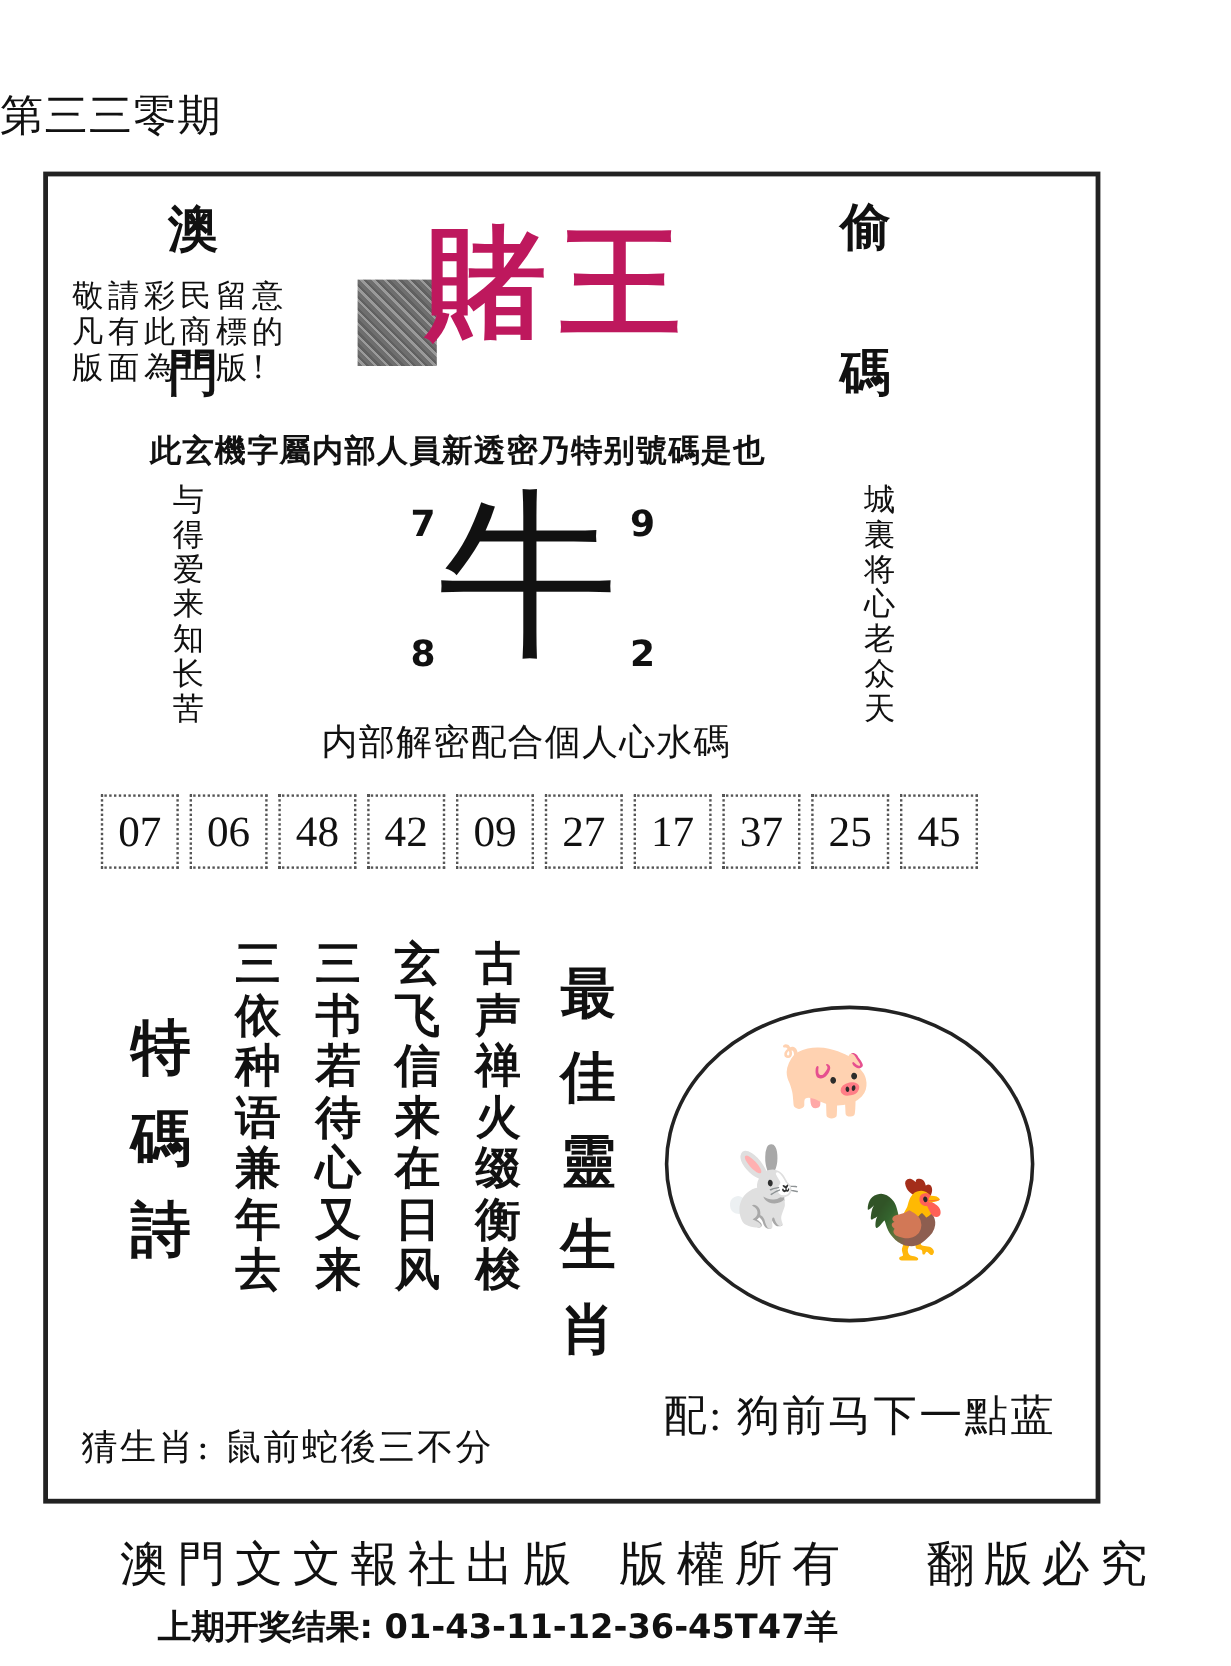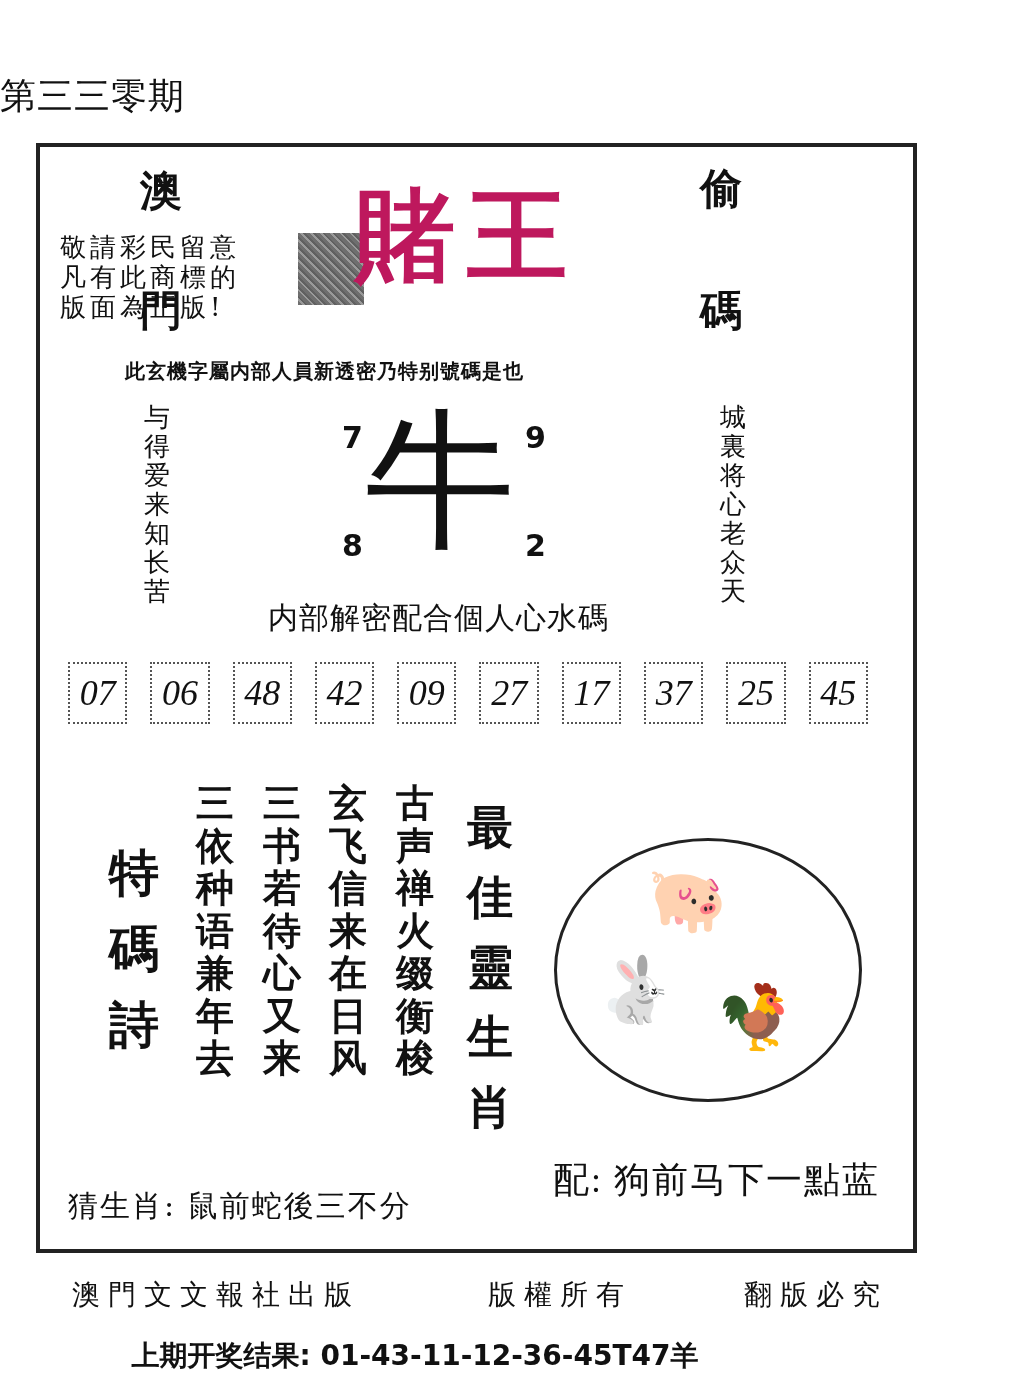--- a/index.html
+++ b/index.html
@@ -9,42 +9,42 @@
   .issue { left: 0; width: 966px; top: 72px; text-align: left; font-size: 36px; letter-spacing: 1px;
            font-family: "DejaVu Serif", serif; }
   .frame { left: 36px; top: 143px; width: 873px; height: 1102px; border: 4px solid #222; }
   .vchar { font-size: 42px; font-weight: bold; font-family: "DejaVu Serif", serif; line-height: 1; }
   .notice { left: 60px; top: 232px; font-size: 26px; line-height: 30px; letter-spacing: 4px;
             font-family: "DejaVu Serif", serif; }
   .logo { left: 298px; top: 233px; width: 66px; height: 72px;
           background: repeating-linear-gradient(45deg,#555 0 3px,#888 3px 5px,#444 5px 7px); opacity: .85; }
   .title { left: 355px; top: 186px; font-size: 100px; font-weight: bold; letter-spacing: 12px;
            font-family: "DejaVu Sans", sans-serif; color: #be185d; line-height: 1; }
-  .subline { left: 125px; top: 358px; width: 660px; font-size: 20px; font-weight: bold; letter-spacing: 1px;
+  .subline { left: 125px; top: 358px; width: 660px; font-size: 26px; font-weight: bold; letter-spacing: 1px;
              font-family: "DejaVu Sans", sans-serif; white-space: nowrap; }
   .vcol { font-size: 26px; line-height: 29px; width: 30px; text-align: center;
           font-family: "DejaVu Serif", serif; }
   .bigzodiac { left: 360px; top: 395px; width: 160px; height: 170px; font-size: 150px; line-height: 170px;
                text-align: center; font-family: "DejaVu Serif", serif; }
   .corner { font-size: 30px; font-weight: bold; font-family: "DejaVu Sans", sans-serif; }
   .combo { left: 268px; top: 598px; font-size: 30px; font-family: "DejaVu Sans", sans-serif; letter-spacing: 1px; }
-  .nums { left: 68px; top: 662px; width: 800px; display: flex; gap: 23px; font-style: italic; }
+  .nums { left: 84px; top: 662px; width: 800px; display: flex; gap: 9px; }
   .num { width: 61px; height: 58px; border: 2px dotted #555; display: flex; align-items: center; justify-content: center;
          font-size: 36px; font-family: "Liberation Serif", "DejaVu Serif", serif; background: #fff; }
   .poemlabel { left: 104px; top: 835px; width: 60px; font-size: 50px; font-weight: bold; line-height: 76px;
                font-family: "DejaVu Serif", serif; text-align: center; }
   .poemcol { font-size: 38px; font-weight: bold; line-height: 42.5px; width: 46px; text-align: center;
              font-family: "DejaVu Sans", sans-serif; }
   .bestcol { left: 462px; top: 792px; width: 56px; font-size: 46px; font-weight: bold; line-height: 70px;
              text-align: center; font-family: "DejaVu Serif", serif; }
   .circle { left: 554px; top: 838px; width: 302px; height: 258px; border: 3px solid #222; border-radius: 50%; }
   .animal { font-size: 64px; line-height: 1; color: #111; }
   .guess { left: 68px; top: 1186px; font-size: 30px; letter-spacing: 2px; font-family: "DejaVu Serif", serif; white-space: nowrap; }
   .match { left: 553px; top: 1156px; font-size: 36px; letter-spacing: 2px; font-family: Liberation Serif, serif; white-space: nowrap; }
-  .footer { top: 1276px; font-size: 28px; letter-spacing: 8px; font-family: "DejaVu Serif", serif; white-space: nowrap; }
+  .footer { top: 1276px; font-size: 40px; letter-spacing: 8px; font-family: "DejaVu Serif", serif; white-space: nowrap; margin-left: 28px; }
   .result { left: 0; width: 830px; top: 1337px; text-align: center; font-size: 28px; font-weight: bold;
             font-family: "DejaVu Sans", sans-serif; }
 </style>
 </head>
 <body>
 
 <div class="abs issue">第三三零期</div>
 
 <div class="abs frame"></div>
 

